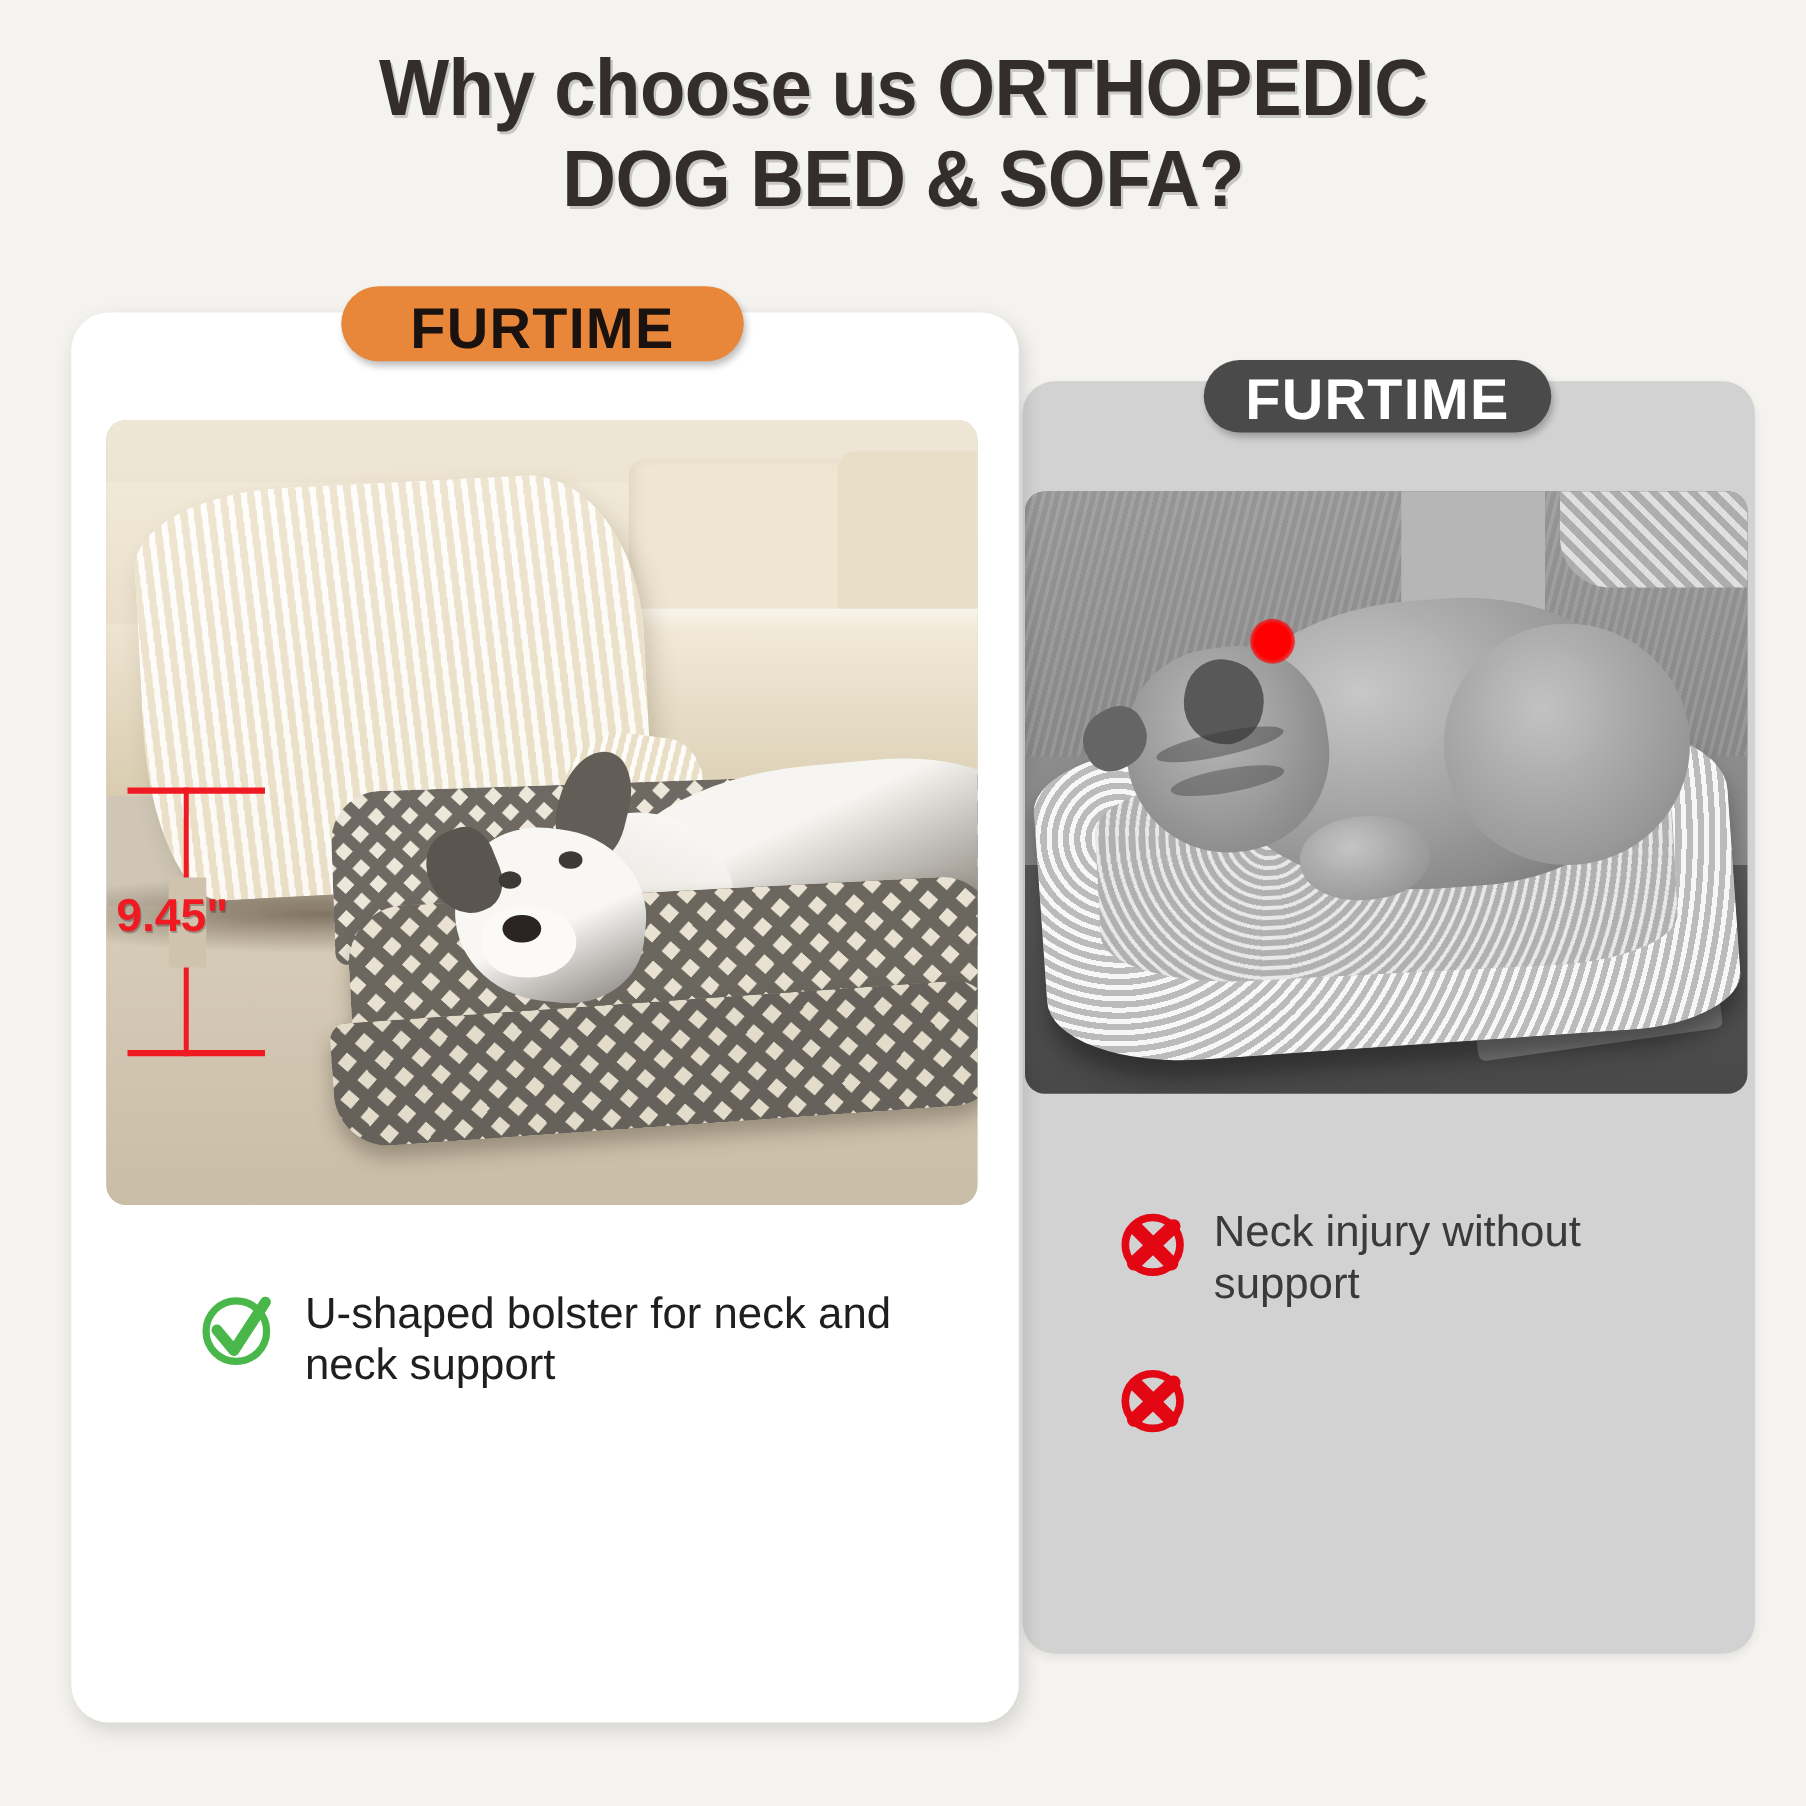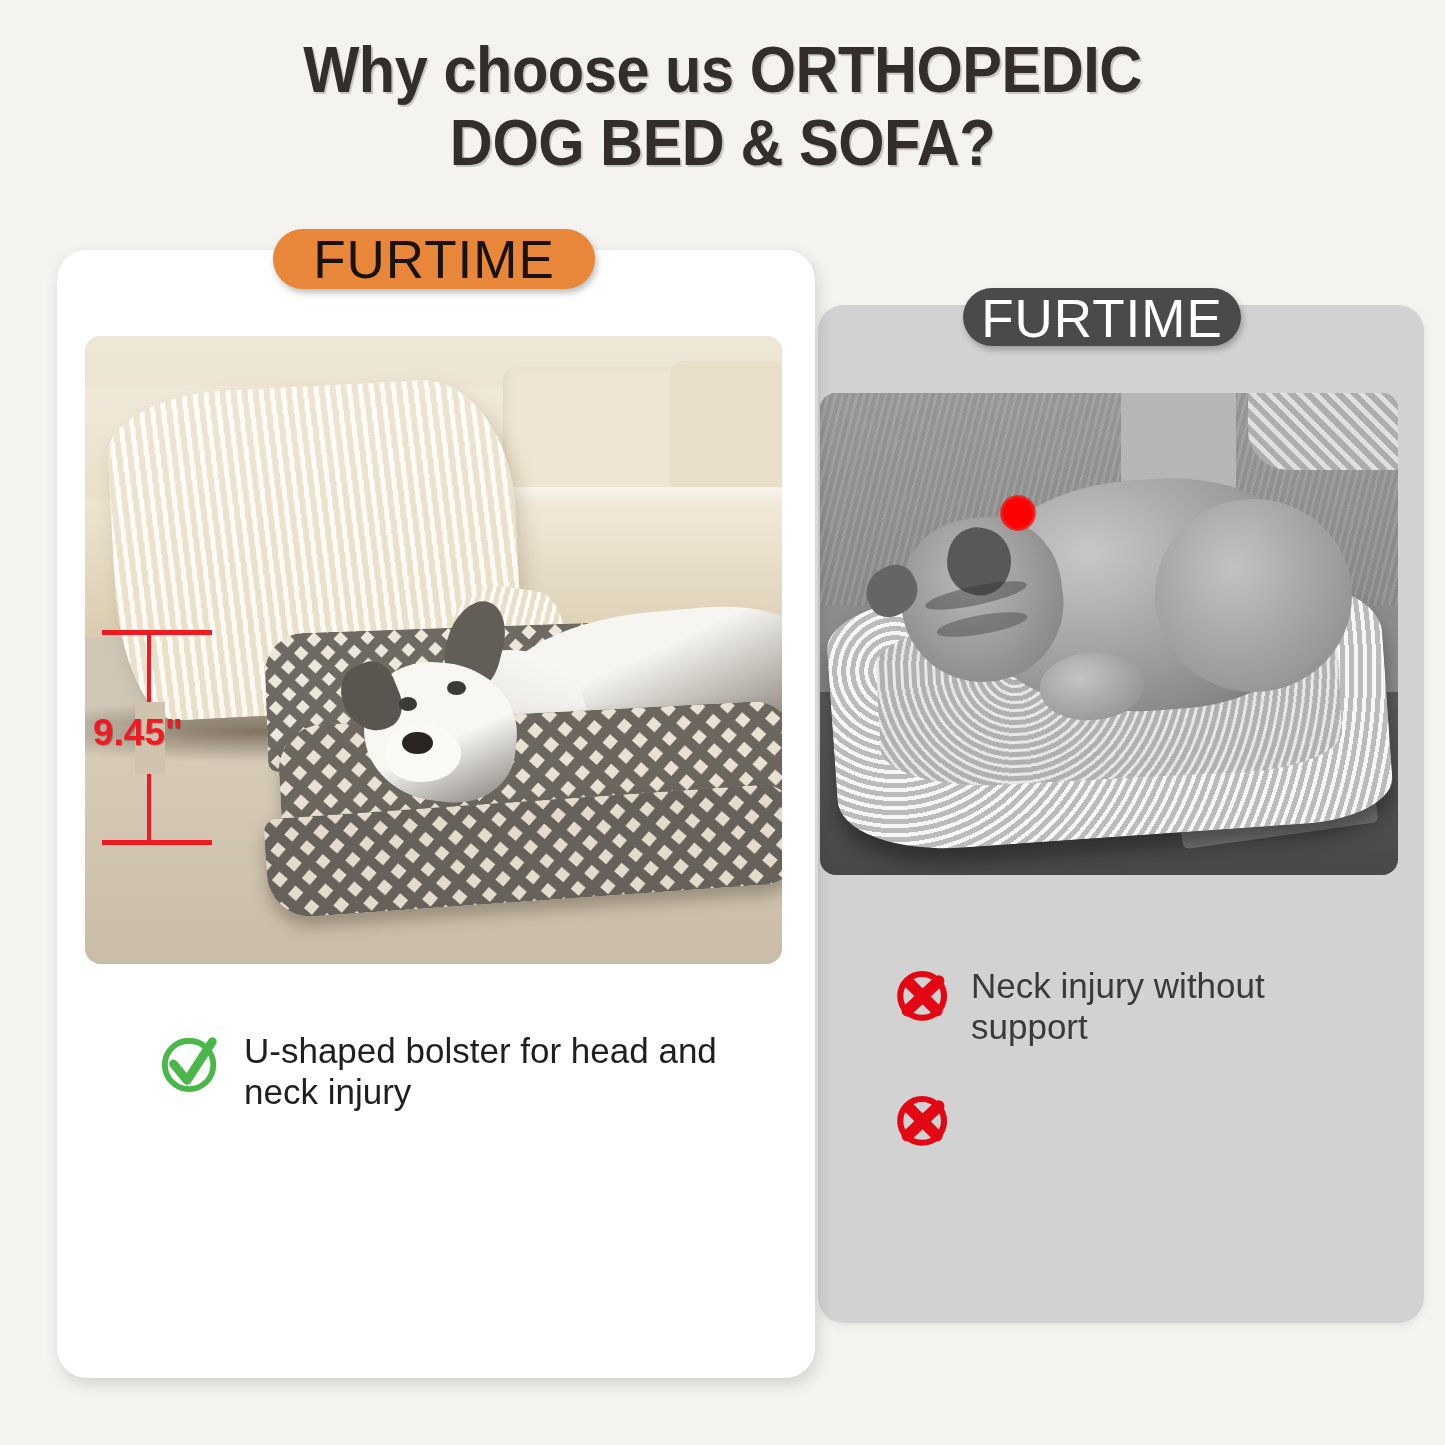--- a/index.html
+++ b/index.html
@@ -24,36 +24,35 @@
   }
   .title .line { display:block; white-space:nowrap; }
 
   
   .panel-others {
     position:absolute; left:818px; top:305px;
     width:586px; height:1018px;
     background:#D2D2D2;
     border-radius:26px;
     box-shadow:0 3px 8px rgba(0,0,0,0.07);
-    padding-left:20px;
   }
   .panel-furtime {
     position:absolute; left:57px; top:250px;
     width:758px; height:1128px;
     background:#FFFFFF;
     border-radius:30px;
     box-shadow:3px 6px 16px rgba(0,0,0,0.14);
   }
 
   
   .badge {
     position:absolute;
-    display:flex; align-items:flex-start; justify-content:center;
+    display:flex; align-items:flex-end; justify-content:center;
     border-radius:40px;
-    font-size:53px; font-weight:normal;
+    font-size:46px; font-weight:bold;
     letter-spacing:1px;
     box-shadow:2px 4px 6px rgba(0,0,0,0.25);
     z-index:40;
   }
   .badge-furtime {
     left:273px; top:229px; width:322px; height:60px;
     background:#E8873A; color:#19120E;
   }
   .badge-others {
     left:963px; top:288px; width:278px; height:58px;
@@ -348,21 +347,21 @@
 
   <div class="bullets-furtime" style="position:absolute; left:103px; top:780px;">
 
     <div class="bullet">
       <div class="ico">
         <svg viewBox="0 0 64 64" width="62" height="62">
           <circle cx="30" cy="34" r="25" fill="none" stroke="#49B749" stroke-width="6"></circle>
           <path d="M14 33 L28 50 L54 10" stroke="#49B749" stroke-width="9" fill="none" stroke-linecap="round" stroke-linejoin="round"></path>
         </svg>
       </div>
-      <div class="txt">U-shaped bolster for head and neck injury</div>
+      <div class="txt">U-shaped bolster for neck and neck support</div>
     </div>
 
 
   </div>
 </div>
 
 <div class="dim">
   <div class="dim-line"></div>
   <div class="dim-cap top"></div>
   <div class="dim-cap bot"></div>

